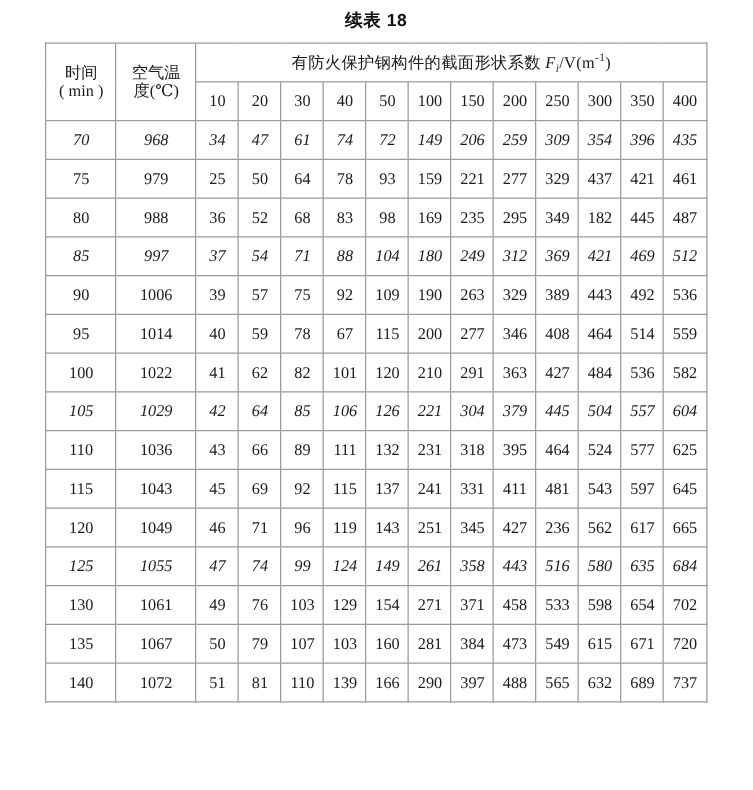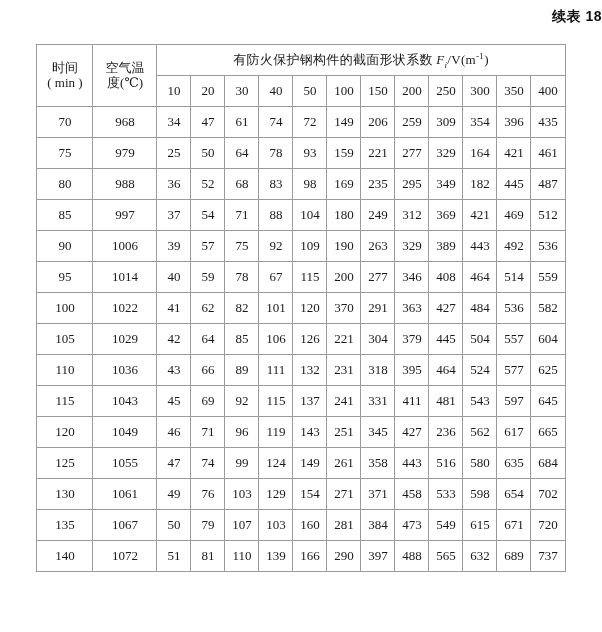--- a/index.html
+++ b/index.html
@@ -15,33 +15,33 @@
     -webkit-font-smoothing: antialiased;
   }
   .page {
     position: relative;
     width: 602px;
     height: 632px;
     box-sizing: border-box;
     padding: 0;
   }
   .table-title {
-    text-align: right;
+    text-align: center;
     font-family: "Liberation Sans", sans-serif;
     font-weight: bold;
     font-size: 14px;
     letter-spacing: 0.5px;
     padding-top: 8px;
     padding-bottom: 8px;
     color: #111;
   }
   table.main {
     border-collapse: collapse;
     width: 520px;
-    margin: 10px auto;
+    margin: 0 auto;
     table-layout: fixed;
   }
   table.main td, table.main th {
     border: 1px solid #9b9b9b;
     text-align: center;
     vertical-align: middle;
     font-weight: normal;
     font-size: 13px;
     color: #1a1a1a;
     padding: 0;
@@ -57,20 +57,21 @@
   }
   .colhdr {
     font-size: 12.5px;
     font-family: Liberation Serif, serif;
   }
   .cell-time, .cell-temp {
     font-size: 13px;
   }
   .grp-top td {
     border-top: 1px solid #6f6f6f;
+    font-style: italic;
   }
   .sub {
     font-size: 9px;
     vertical-align: sub;
   }
   .sup {
     font-size: 9px;
     vertical-align: super;
   }
   .c-w1 { width: 56px; }
@@ -153,21 +154,21 @@
         <td class="cell-temp">979</td>
         <td>25</td>
         <td>50</td>
         <td>64</td>
         <td>78</td>
         <td>93</td>
         <td>159</td>
         <td>221</td>
         <td>277</td>
         <td>329</td>
-        <td>164</td>
+        <td>437</td>
         <td>421</td>
         <td>461</td>
       </tr>
       <tr>
         <td class="cell-time">80</td>
         <td class="cell-temp">988</td>
         <td>36</td>
         <td>52</td>
         <td>68</td>
         <td>83</td>
@@ -230,21 +231,21 @@
         <td>559</td>
       </tr>
       <tr>
         <td class="cell-time">100</td>
         <td class="cell-temp">1022</td>
         <td>41</td>
         <td>62</td>
         <td>82</td>
         <td>101</td>
         <td>120</td>
-        <td>370</td>
+        <td>210</td>
         <td>291</td>
         <td>363</td>
         <td>427</td>
         <td>484</td>
         <td>536</td>
         <td>582</td>
       </tr>
 
       <tr class="grp-top">
         <td class="cell-time">105</td>

